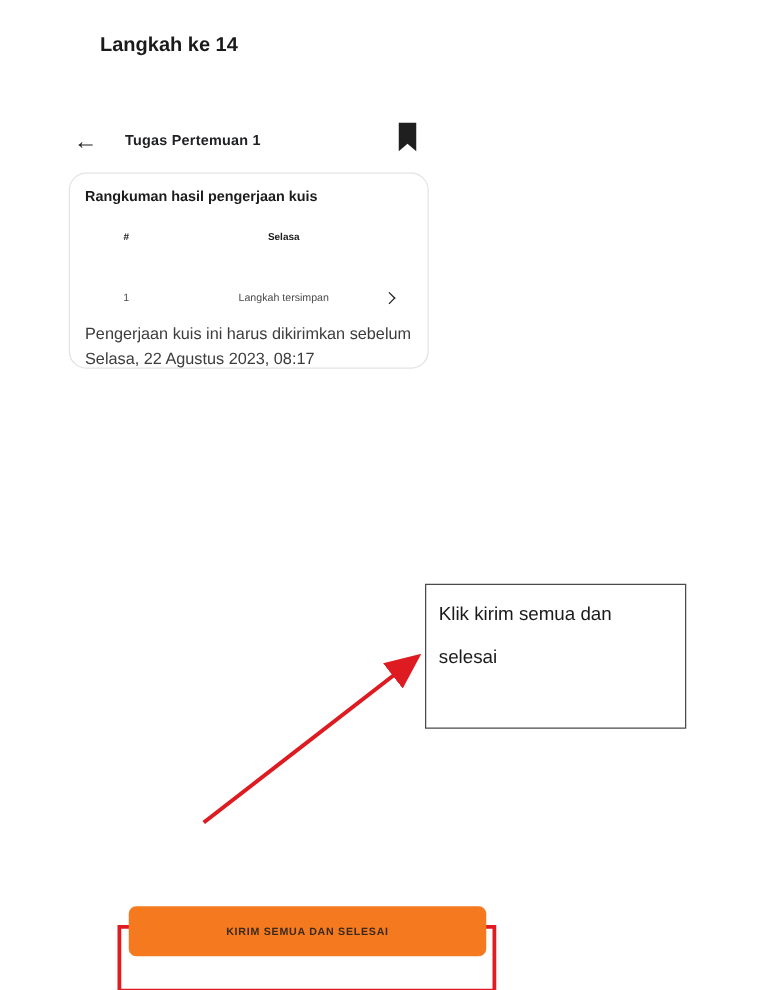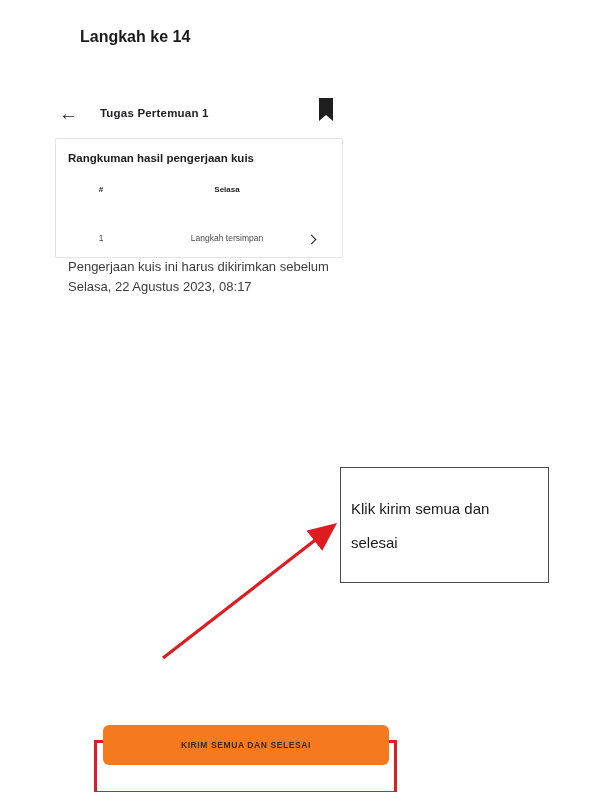--- a/index.html
+++ b/index.html
@@ -65,23 +65,23 @@
     width: 16px;
     height: 24px;
     cursor: pointer;
   }
 
   .summary-card {
     position: absolute;
     left: 10px;
     top: 53px;
     width: 288px;
-    height: 120px;
+    height: 157px;
     border: 1px solid #e3e3e3;
-    border-radius: 2px;
+    border-radius: 14px;
     background: #ffffff;
   }
   .card-title {
     position: absolute;
     left: 12px;
     top: 13px;
     font-size: 11.5px;
     font-weight: bold;
     color: #1c1c1c;
   }
@@ -150,21 +150,21 @@
 
   
   .callout {
     position: absolute;
     left: 340px;
     top: 467px;
     width: 209px;
     height: 116px;
     background: #ffffff;
     border: 1.3px solid #4a4a4a;
-    padding: 24px 10px;
+    padding: 7px 10px;
     font-size: 15px;
     line-height: 2.25;
     color: #1a1a1a;
   }
   .arrow-overlay {
     position: absolute;
     left: 0; top: 0;
     width: 612px; height: 792px;
     pointer-events: none;
   }

